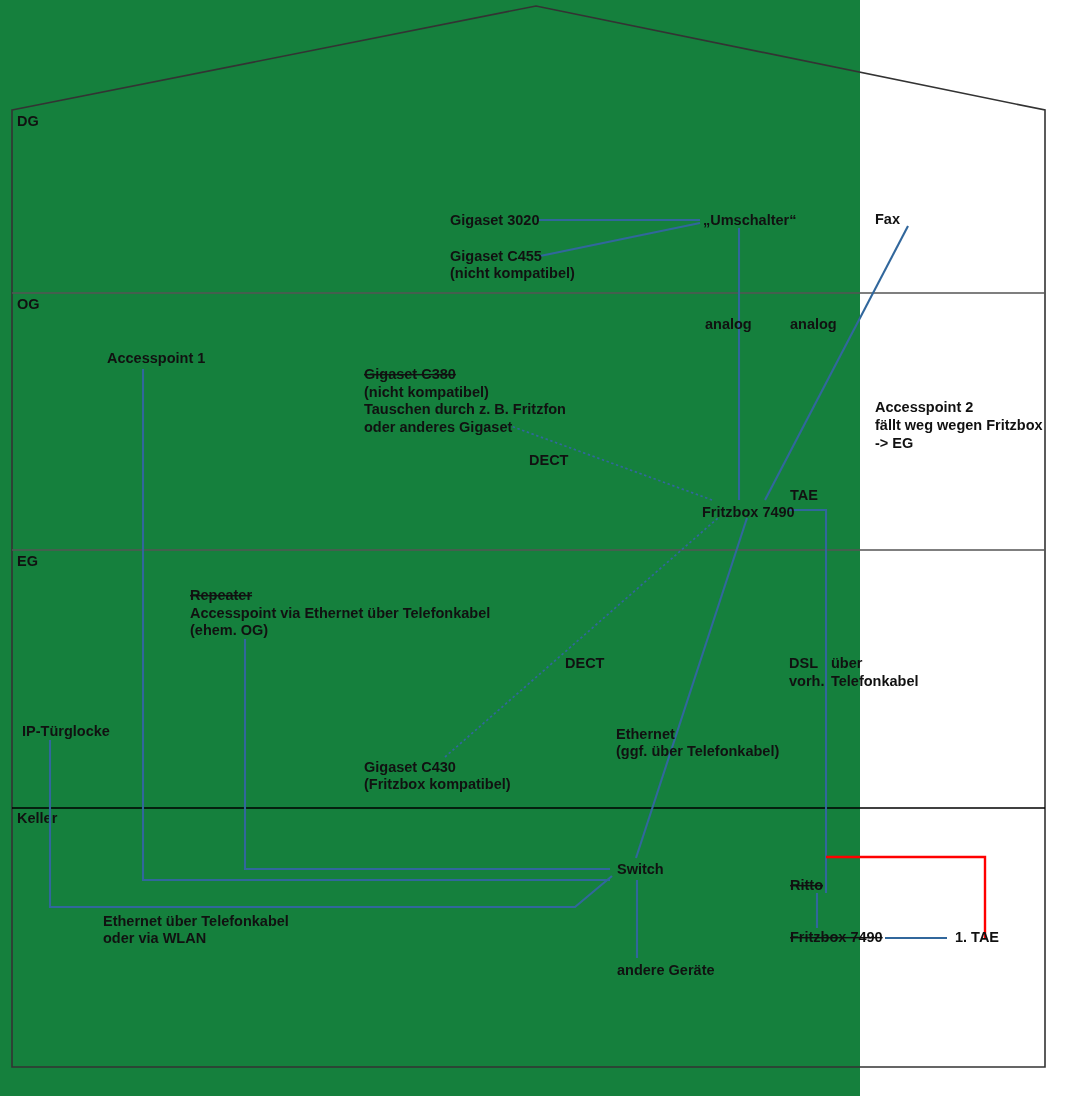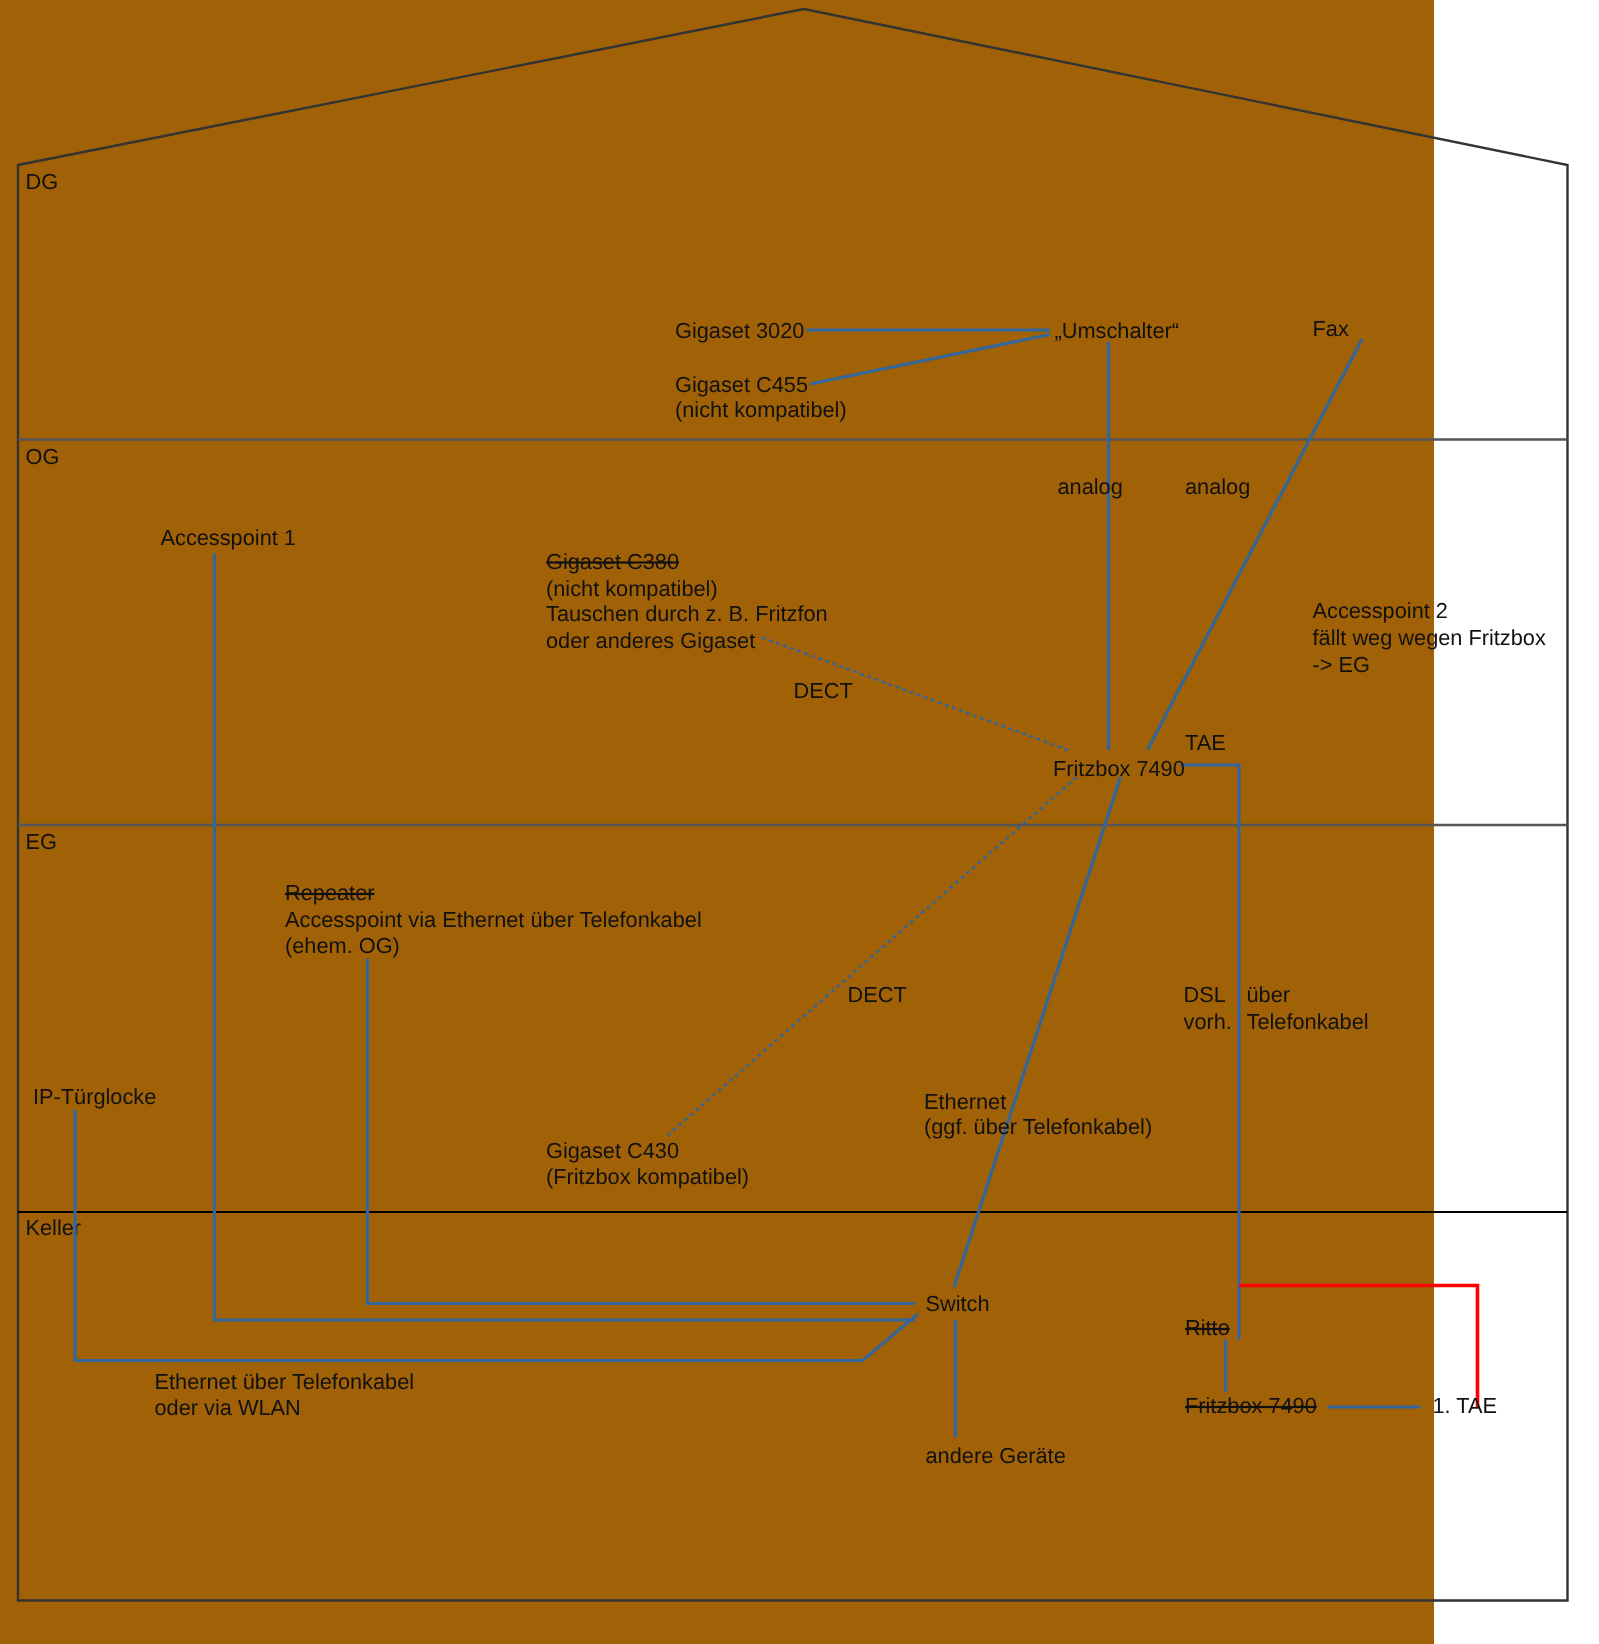--- a/index.html
+++ b/index.html
@@ -2,21 +2,21 @@
 <html><head>
 <meta charset="utf-8">
 <title>Hausnetzwerk Diagramm</title>
 <style>
   html,body{margin:0;padding:0;background:#ffffff;}
   body{
     width:1066px;height:1096px;overflow:hidden;
     font-family:"Liberation Sans","DejaVu Sans",sans-serif;
     color:#000000;
   }
-  #stage{position:relative;width:956px;height:1096px;background:#a16207;}
+  #stage{position:relative;width:860px;height:1096px;background:#15803d;font-weight:bold;}
   svg#diagram{position:absolute;top:0;left:0;width:1066px;height:1096px;}
   .lbl{font-family:"Liberation Sans","DejaVu Sans",sans-serif;font-size:14.5px;fill:#111111;}
   .lbl-strike{text-decoration:line-through;}
   .floor-lbl{font-family:"Liberation Sans","DejaVu Sans",sans-serif;font-size:14.5px;fill:#111111;}
   .house-outline{fill:none;stroke:#333333;stroke-width:1.6;}
   .floor-div{stroke:#555555;stroke-width:1.6;}
   .floor-div-dark{stroke:#000000;stroke-width:1.3;}
   .link{stroke:#31679c;stroke-width:2.1;fill:none;stroke-linecap:butt;}
   .link-dot{stroke:#31679c;stroke-width:1.7;fill:none;stroke-dasharray:2.4 2.6;}
   .link-red{stroke:#ff0000;stroke-width:2.4;fill:none;}

